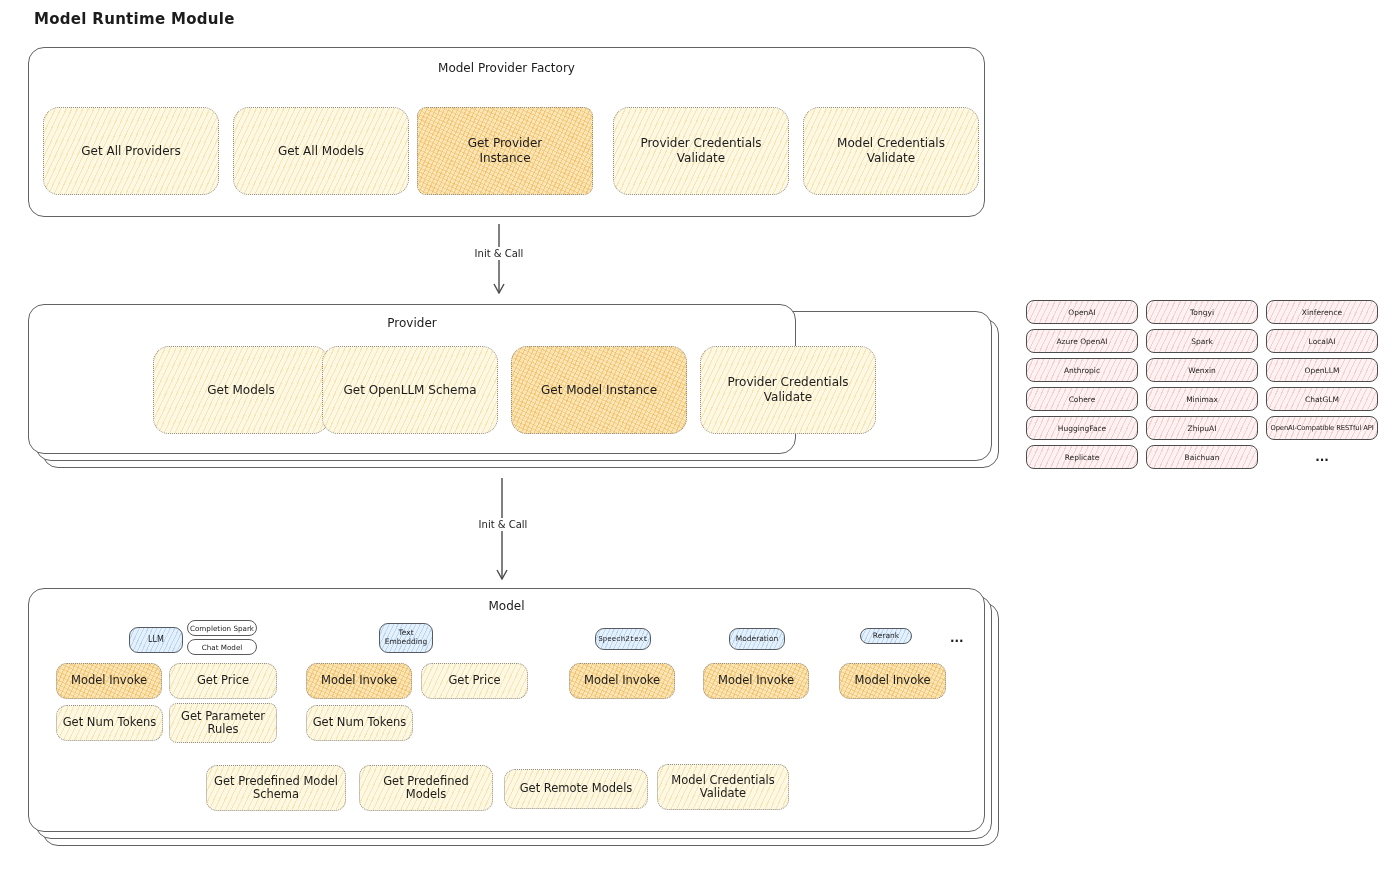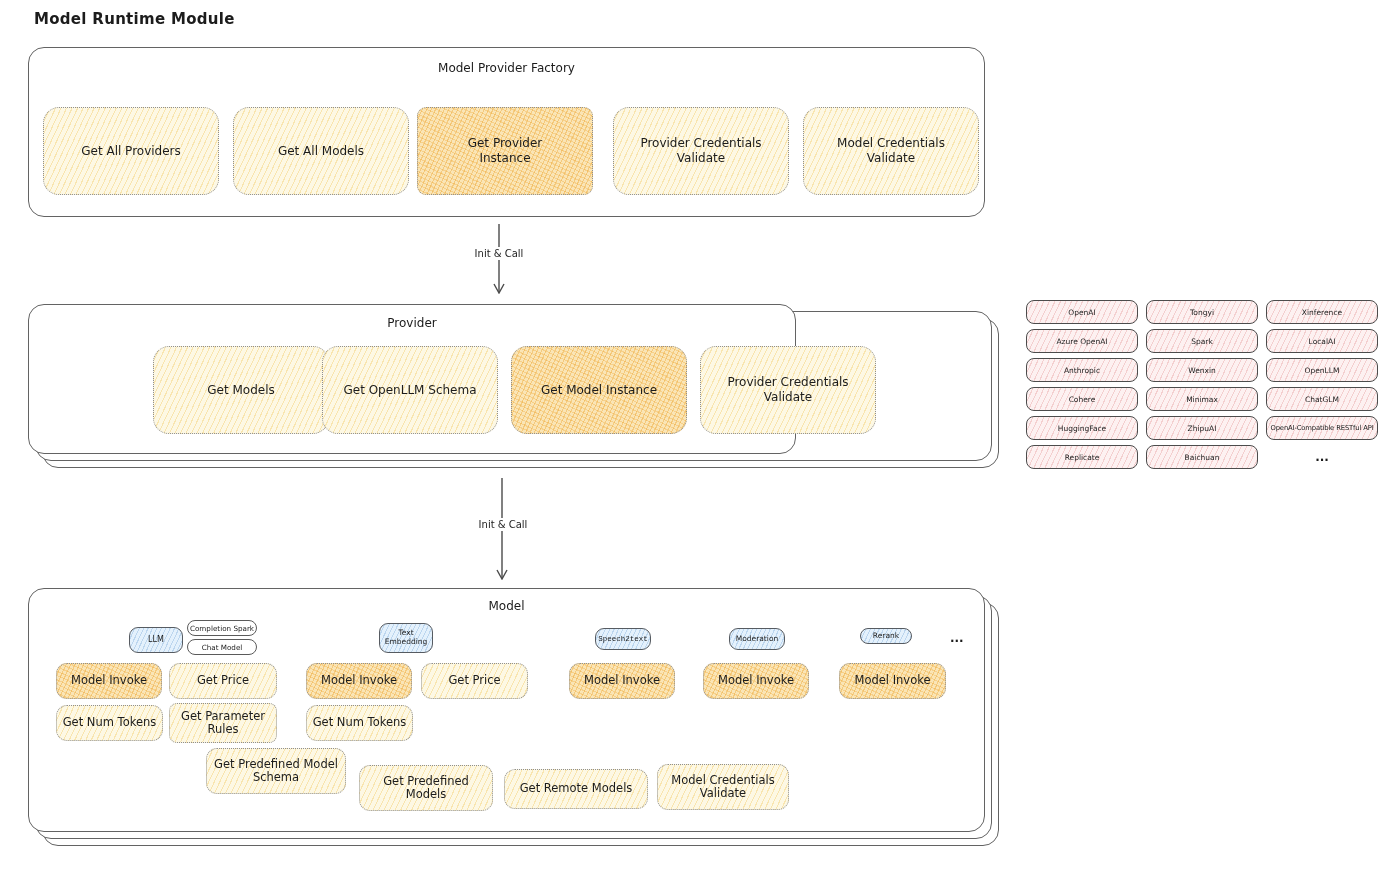--- a/index.html
+++ b/index.html
@@ -172,21 +172,21 @@
     <div class="sbtn fill-yellow" style="left:392px; top:74px; width:107px; height:36px;">Get Price</div>
     <div class="sbtn fill-orange" style="left:540px; top:74px; width:106px; height:36px;">Model Invoke</div>
     <div class="sbtn fill-orange" style="left:674px; top:74px; width:106px; height:36px;">Model Invoke</div>
     <div class="sbtn fill-orange" style="left:810px; top:74px; width:107px; height:36px;">Model Invoke</div>
 
     <div class="sbtn fill-yellow" style="left:27px; top:116px; width:107px; height:36px;">Get Num Tokens</div>
     <div class="sbtn fill-yellow" style="left:140px; top:114px; width:108px; height:40px;border-radius:8px;">Get Parameter
 Rules</div>
     <div class="sbtn fill-yellow" style="left:277px; top:116px; width:107px; height:36px;">Get Num Tokens</div>
 
-    <div class="sbtn fill-yellow" style="left:177px; top:159px; width:140px; height:46px;">Get Predefined Model
+    <div class="sbtn fill-yellow" style="left:177px; top:176px; width:140px; height:46px;">Get Predefined Model
 Schema</div>
     <div class="sbtn fill-yellow" style="left:330px; top:176px; width:134px; height:46px;">Get Predefined
 Models</div>
     <div class="sbtn fill-yellow" style="left:475px; top:180px; width:144px; height:40px;">Get Remote Models</div>
     <div class="sbtn fill-yellow" style="left:628px; top:175px; width:132px; height:46px;">Model Credentials
 Validate</div>
   </div>
 
 </div>
 

